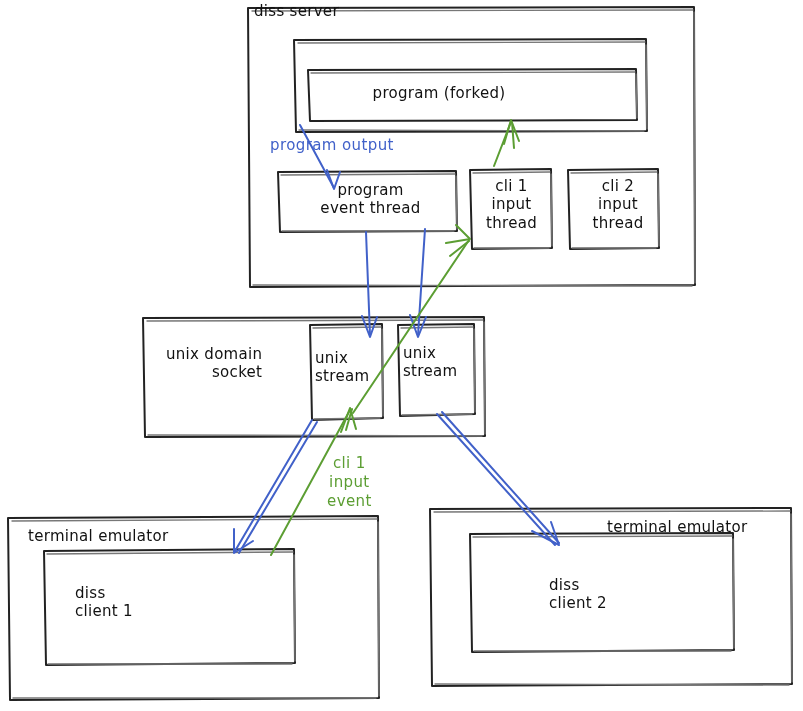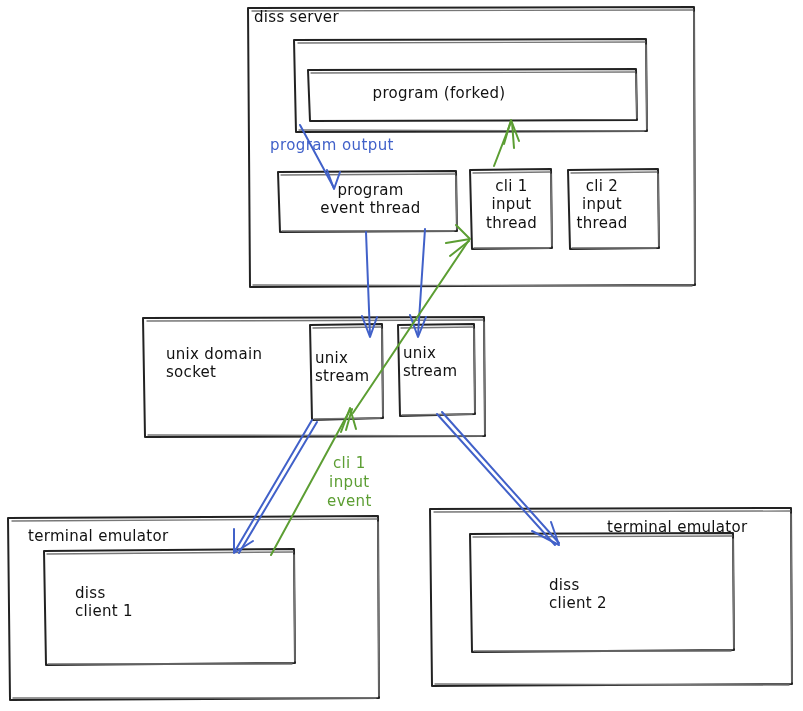--- a/index.html
+++ b/index.html
@@ -99,37 +99,37 @@
       <path d="M353,413 L469,240"></path>
       <path d="M446,243 L470,239 L456,225"></path>
       <path d="M450,256 L469,241"></path>
 
       <path d="M494,166 L511,122"></path>
       <path d="M504,144 L511,120 L519,141"></path>
       <path d="M514,148 L512,122"></path>
     </g>
   </svg>
 
-  <div class="lbl" style="left:254px;top:8px;">diss server</div>
+  <div class="lbl" style="left:254px;top:2px;">diss server</div>
 
 
   <div class="lbl ctr" style="left:308px;top:84px;width:262px;">program (forked)</div>
 
   <div class="lbl ctr" style="left:278px;top:181px;width:185px;">program
 event thread</div>
 
   <div class="lbl ctr" style="left:470px;top:177px;width:83px;">cli 1
 input
 thread</div>
 
-  <div class="lbl ctr" style="left:548px;top:177px;width:108px;">cli 2
+  <div class="lbl ctr" style="left:564px;top:177px;width:108px;">cli 2
 input
 thread</div>
 
-  <div class="lbl" style="left:166px;top:345px;">unix domain
+  <div class="lbl" style="left:166px;top:345px;text-align:right;">unix domain
 socket</div>
 
   <div class="lbl" style="left:315px;top:349px;">unix
 stream</div>
 
   <div class="lbl" style="left:403px;top:344px;">unix
 stream</div>
 
   <div class="lbl" style="left:28px;top:527px;">terminal emulator</div>
 

